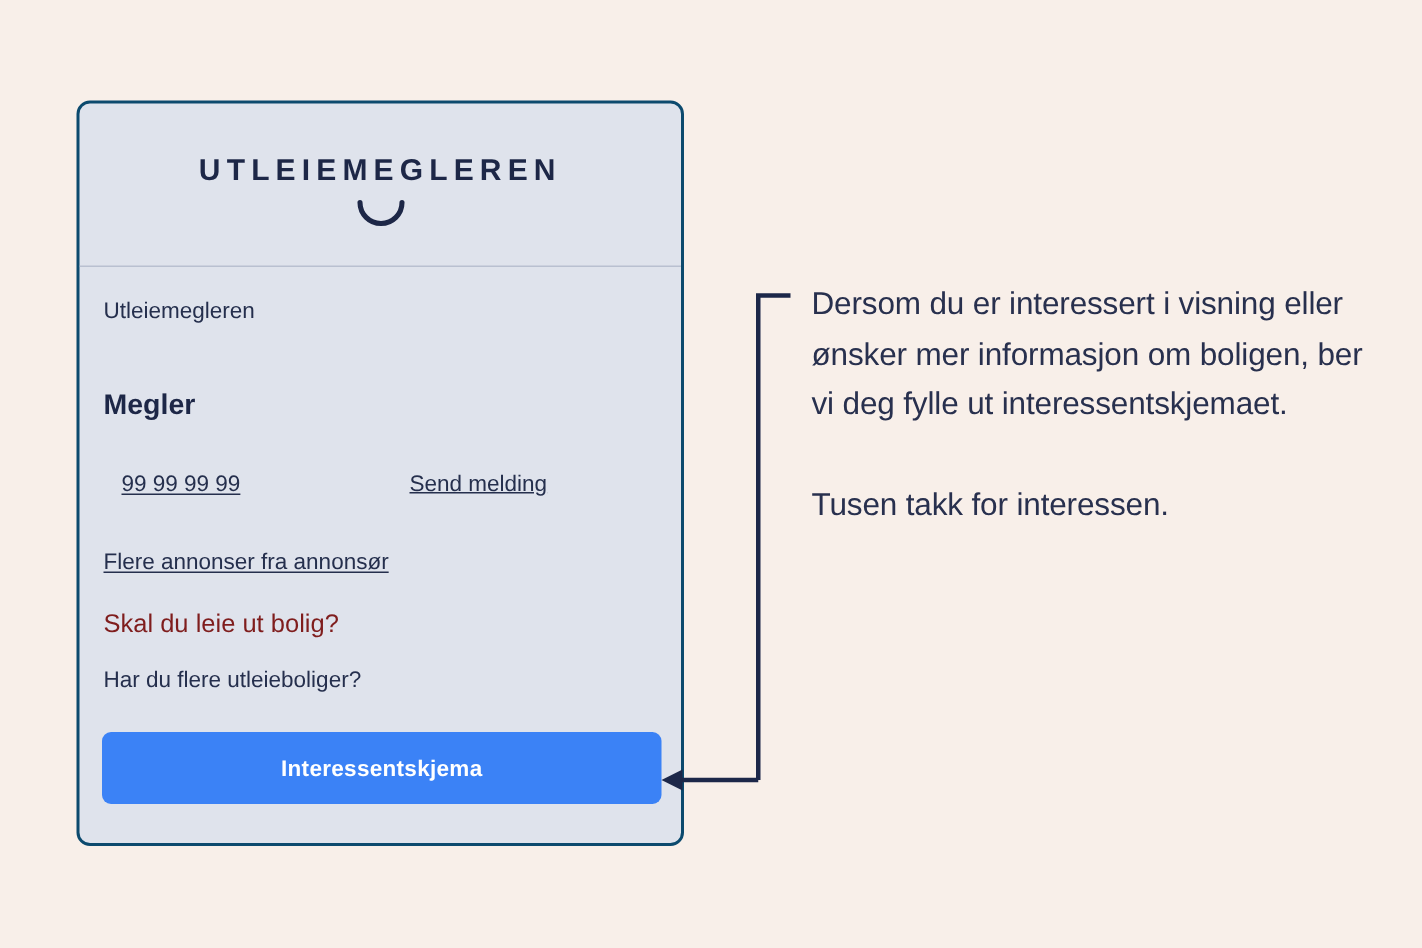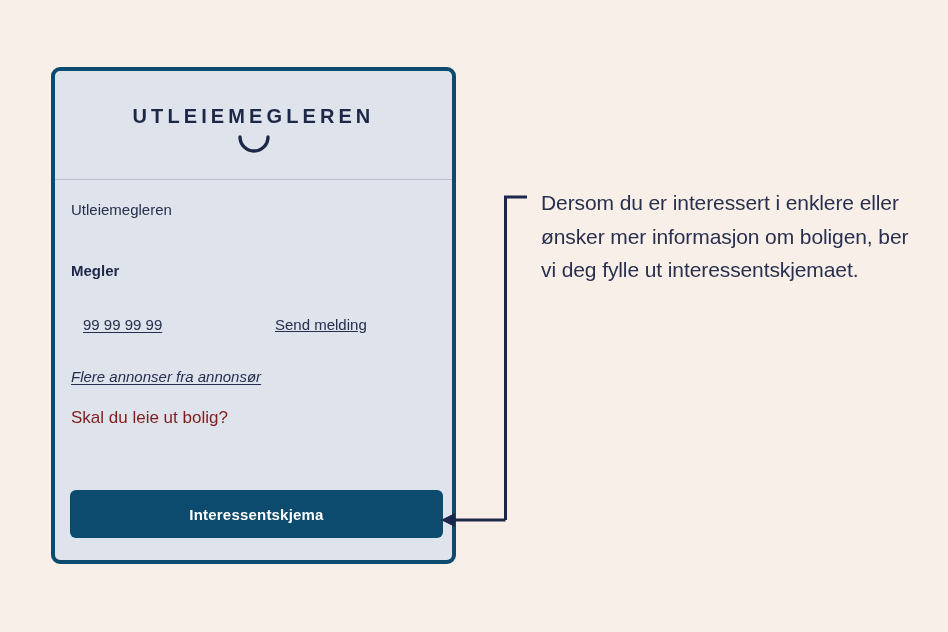--- a/index.html
+++ b/index.html
@@ -16,21 +16,21 @@
   }
 
   
   .agent-card {
     position: absolute;
     left: 51px;
     top: 67px;
     width: 405px;
     height: 497px;
     background: #dfe3ec;
-    border: 4px solid #0c4a6e;
+    border: 2px solid #0c4a6e;
     border-radius: 9px;
     box-sizing: border-box;
     overflow: hidden;
   }
 
   .card-header {
     position: relative;
     height: 109px;
     border-bottom: 1px solid #b9c0d0;
     box-sizing: border-box;
@@ -71,21 +71,21 @@
     font-size: 15px;
     color: #1f2a४7;
     color: #252f4d;
     line-height: 1.2;
   }
 
   .agent-role-title {
     position: absolute;
     left: 16px;
     top: 82px;
-    font-size: 15px;
+    font-size: 19px;
     font-weight: bold;
     color: #1d2747;
     line-height: 1.2;
   }
 
   .agent-role-sub {
     position: absolute;
     left: 16px;
     top: 106px;
     font-size: 14px;
@@ -124,21 +124,20 @@
 
   .more-ads-link {
     position: absolute;
     left: 16px;
     top: 188px;
     font-size: 15px;
     color: #252f4d;
     text-decoration: underline;
     text-underline-offset: 2px;
     cursor: pointer;
-    font-style: italic;
   }
 
   .aux-link-1 {
     position: absolute;
     left: 16px;
     top: 228px;
     font-size: 17px;
     color: #7f1d1d;
     cursor: pointer;
   }
@@ -151,21 +150,21 @@
     color: #252f4d;
     cursor: pointer;
   }
 
   .cta-button {
     position: absolute;
     left: 15px;
     top: 310px;
     width: 373px;
     height: 48px;
-    background: #0c4a6e;
+    background: #3b82f6;
     border: none;
     border-radius: 6px;
     color: #ffffff;
     font-size: 15px;
     font-weight: bold;
     font-family: "Liberation Sans", sans-serif;
     cursor: pointer;
     letter-spacing: 0.2px;
   }
 
@@ -224,33 +223,35 @@
 
     <div class="contact-row">
       <a class="phone-link">99 99 99 99</a>
       <a class="send-message-link">Send melding</a>
     </div>
 
     <a class="more-ads-link">Flere annonser fra annonsør</a>
 
     <a class="aux-link-1">Skal du leie ut bolig?</a>
 
+    <a class="aux-link-2">Har du flere utleieboliger?</a>
 
     <button class="cta-button">Interessentskjema</button>
   </div>
 </div>
 
 <div class="connector">
   <svg width="100" height="348" viewBox="0 0 100 348" aria-hidden="true">
 
     <path d="M68 11 L91 11" fill="none" stroke="#1c2749" stroke-width="3"></path>
 
     <path d="M69.5 11 L69.5 334" fill="none" stroke="#1c2749" stroke-width="3"></path>
 
     <path d="M69.5 334 L16 334" fill="none" stroke="#1c2749" stroke-width="3"></path>
 
     <path d="M5 334 L19 327 L19 341 Z" fill="#1c2749"></path>
   </svg>
 </div>
 
 <div class="annotation">
-  <p>Dersom du er interessert i enklere eller ønsker mer informasjon om boligen, ber vi deg fylle ut interessentskjemaet.</p>
+  <p>Dersom du er interessert i visning eller ønsker mer informasjon om boligen, ber vi deg fylle ut interessentskjemaet.</p>
+  <p>Tusen takk for interessen.</p>
 </div>
 
 </body></html>

